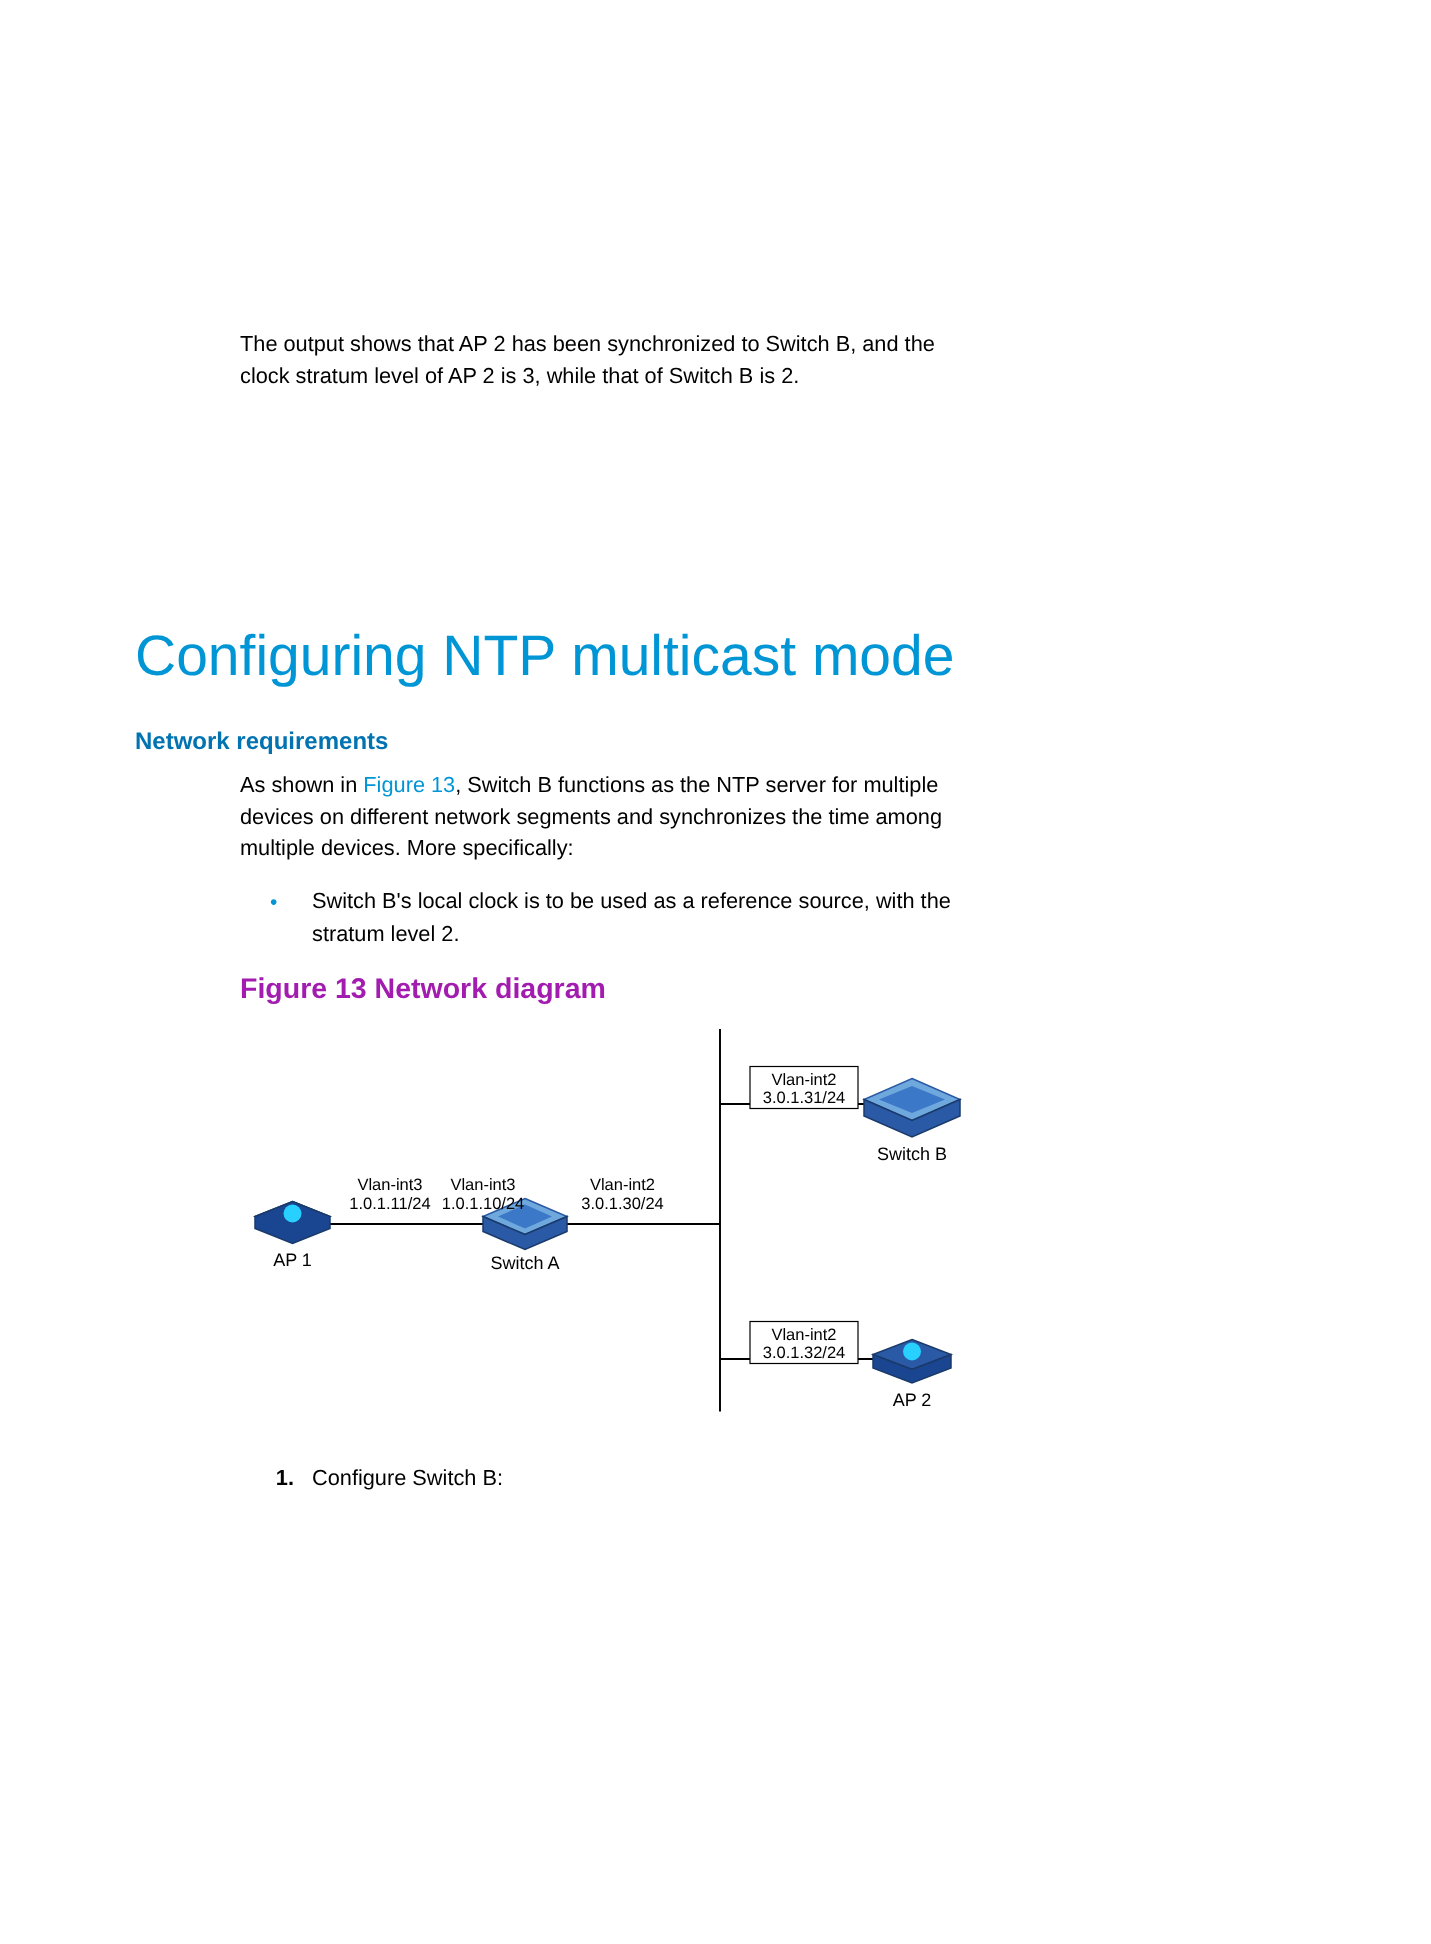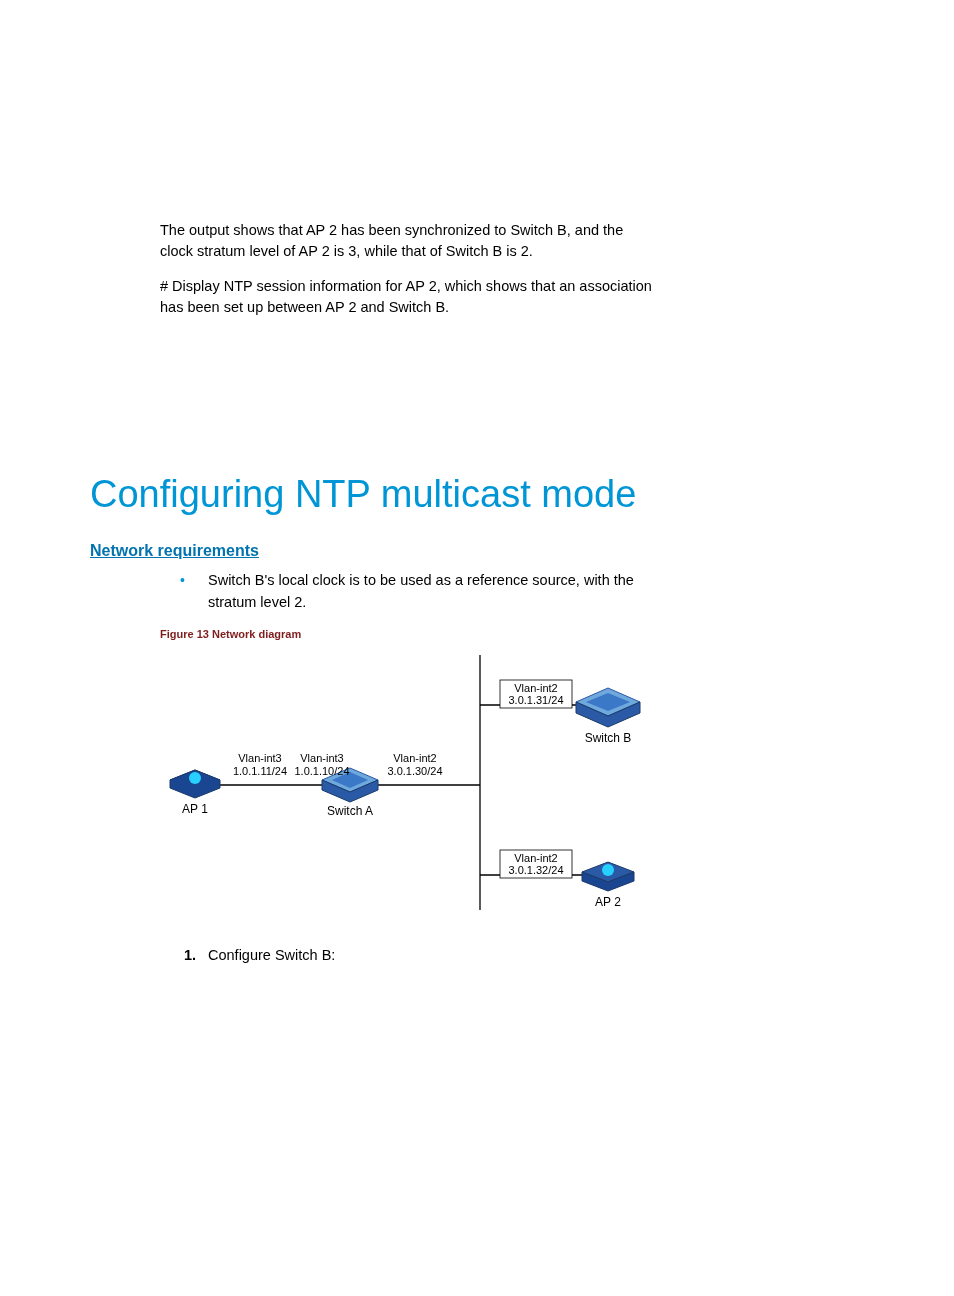--- a/index.html
+++ b/index.html
@@ -2,50 +2,52 @@
 <html><head>
 <meta charset="utf-8">
 <style>
   * { box-sizing: border-box; margin: 0; padding: 0; }
   html, body { width: 954px; height: 1296px; background: #fff; font-family: Arial, Helvetica, sans-serif; color: #000; }
   .page { position: relative; width: 754px; height: 1296px; padding: 90px 90px 0 90px; }
   .content { padding-left: 70px; padding-right: 10px; }
   .body-text { font-size: 14.5px; line-height: 1.45; margin-bottom: 14px; }
   .body-text.top { margin-top: 130px; }
   .h1 { font-size: 38px; font-weight: 300; color: #0096d6; margin-top: 155px; margin-bottom: 26px; margin-left: -70px; }
-  .h2 { font-size: 16px; font-weight: bold; color: #0073b0; margin-bottom: 10px; margin-left: -70px; text-decoration: underline; }
+  .h2 { font-size: 16px; font-weight: bold; color: #0073b0; margin-bottom: 10px; margin-left: -70px; }
   .figlink { color: #0096d6; }
   ul.bullets { list-style: none; margin: 10px 0 14px 0; }
   ul.bullets li { position: relative; padding-left: 48px; font-size: 14.5px; line-height: 1.5; margin-bottom: 10px; }
   ul.bullets li::before { content: "•"; color: #0096d6; position: absolute; left: 20px; top: 0; font-size: 14px; }
-  .figcap { font-size: 11px; font-weight: bold; color: #7f1d1d; margin-bottom: 10px; margin-top: 4px; }
+  .figcap { font-size: 19px; font-weight: bold; color: #a21caf; margin-bottom: 10px; margin-top: 4px; }
   .figure { position: relative; width: 520px; height: 270px; margin-left: 0; margin-bottom: 25px; }
   .figure line { stroke: #000; stroke-width: 1.3; }
   .figure text { font-family: Arial, sans-serif; fill: #000; }
   .lblc { font-size: 12px; text-anchor: middle; }
   .boxrect { fill: #fff; stroke: #000; stroke-width: 0.8; }
   .smalltxt { font-size: 11px; text-anchor: middle; }
   ol.steps { list-style: none; margin: 10px 0 10px 0; }
   ol.steps li { position: relative; padding-left: 48px; font-size: 14.5px; line-height: 1.5; margin-bottom: 10px; }
   ol.steps li .num { position: absolute; left: 0; top: 0; width: 36px; text-align: right; font-weight: bold; }
   .pagenum { position: absolute; bottom: 62px; left: 16px; width: 954px; text-align: right; font-size: 14px; }
 </style>
 </head>
 <body>
 
 <div class="page">
   <div class="content">
 
     <p class="body-text top">The output shows that AP 2 has been synchronized to Switch B, and the clock stratum level of AP 2 is 3, while that of Switch B is 2.</p>
-    <p class="body-text"># Display NTP session information for AP 2, which shows that an association has been set up between AP 2 and Switch B.</p>
 
     <h1 class="h1">Configuring NTP multicast mode</h1>
 
     <h2 class="h2">Network requirements</h2>
 
+    <p class="body-text">
+      <span>As shown in </span><span class="figlink">Figure 13</span><span>, Switch B functions as the NTP server for multiple devices on different network segments and synchronizes the time among multiple devices. More specifically:</span>
+    </p>
 
     <ul class="bullets">
       <li>Switch B's local clock is to be used as a reference source, with the stratum level 2.</li>
     </ul>
 
     <p class="figcap">Figure 13 Network diagram</p>
 
     <div class="figure">
       <svg width="520" height="270" viewBox="0 0 520 270">
 

